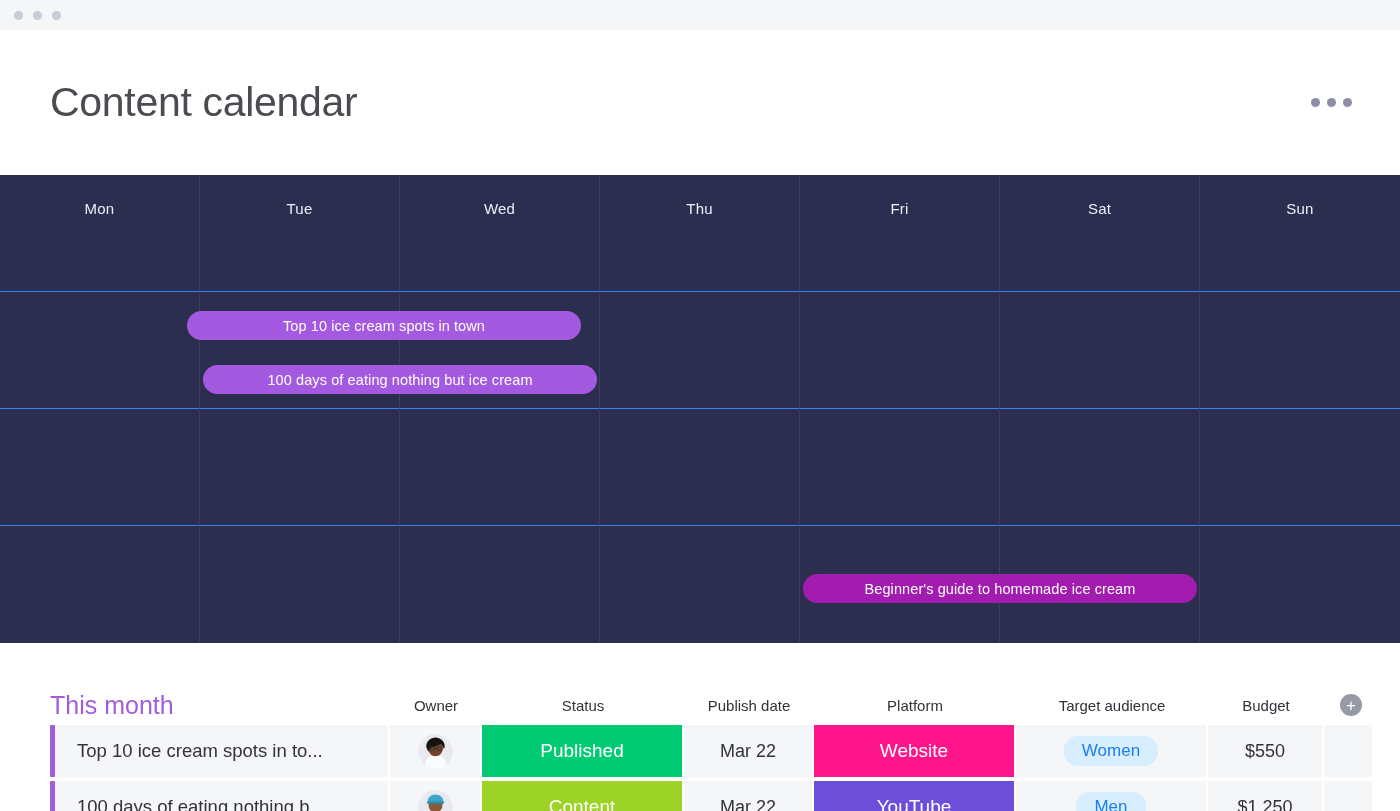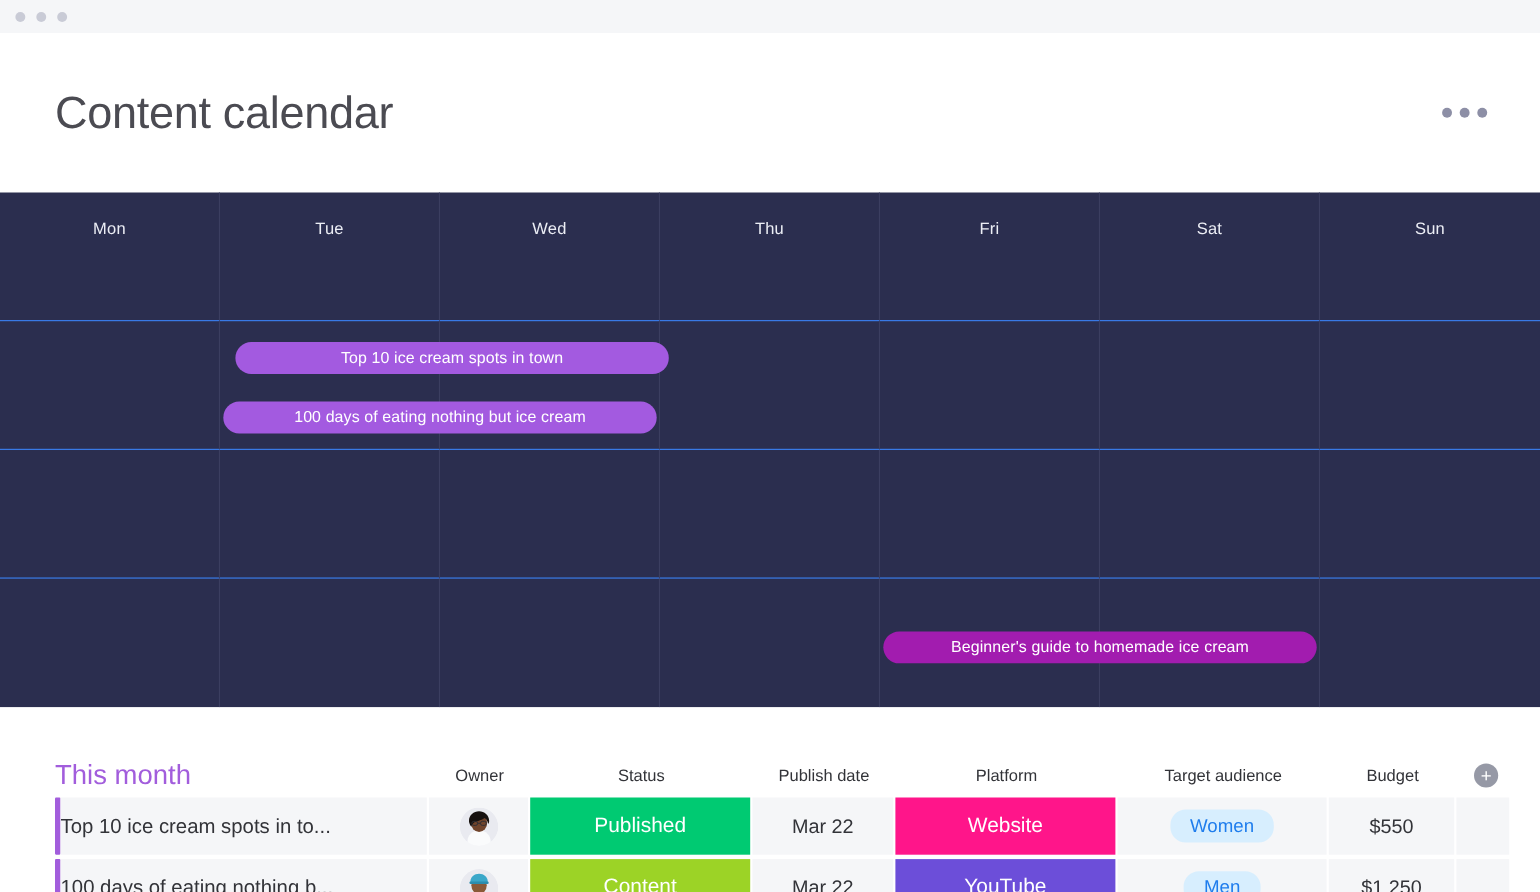--- a/index.html
+++ b/index.html
@@ -132,21 +132,21 @@
   .cell {
     background: #f5f6f8;
     display: flex;
     align-items: center;
     justify-content: center;
     font-size: 18px;
     color: #323338;
     flex: none;
     margin-right: 2px;
   }
-  .cell.name { justify-content: flex-start; font-size: 18.5px; }
+  .cell.name { justify-content: flex-start; padding-left: 22px; font-size: 18.5px; }
   .cell.status { color: #ffffff; font-size: 19px; }
   .cell.platform { color: #ffffff; font-size: 19px; }
   .aud-pill {
     background: #d7eefe;
     color: #1f7ded;
     border-radius: 14px;
     padding: 5px 18px;
     font-size: 17px;
   }
   .avatar {
@@ -213,21 +213,21 @@
       <div class="cal-cell"></div>
       <div class="cal-cell no-b"></div>
       <div class="cal-cell no-b"></div>
       <div class="cal-cell no-b"></div>
       <div class="cal-cell no-b"></div>
       <div class="cal-cell no-b"></div>
       <div class="cal-cell no-b"></div>
       <div class="cal-cell no-b"></div>
     </div>
   <div class="events" id="cal-events">
-      <div class="pill" style="background: rgb(163, 90, 224); left: 214px; width: 394px; top: 136px;">Top 10 ice cream spots in town</div>
+      <div class="pill" style="background: rgb(163, 90, 224); left: 187px; width: 394px; top: 136px;">Top 10 ice cream spots in town</div>
       <div class="pill" style="background: rgb(163, 90, 224); left: 203px; width: 394px; top: 190px;">100 days of eating nothing but ice cream</div>
       <div class="pill" style="background: #a21caf; left: 803px; width: 394px; top: 399px;">Beginner's guide to homemade ice cream</div>
     </div>
 </div>
 
 <div class="board">
   <div class="group-head">
     <div class="group-title">This month</div>
     <div class="col-head" style="width:92px">Owner</div>
     <div class="col-head" style="width:202px">Status</div>

